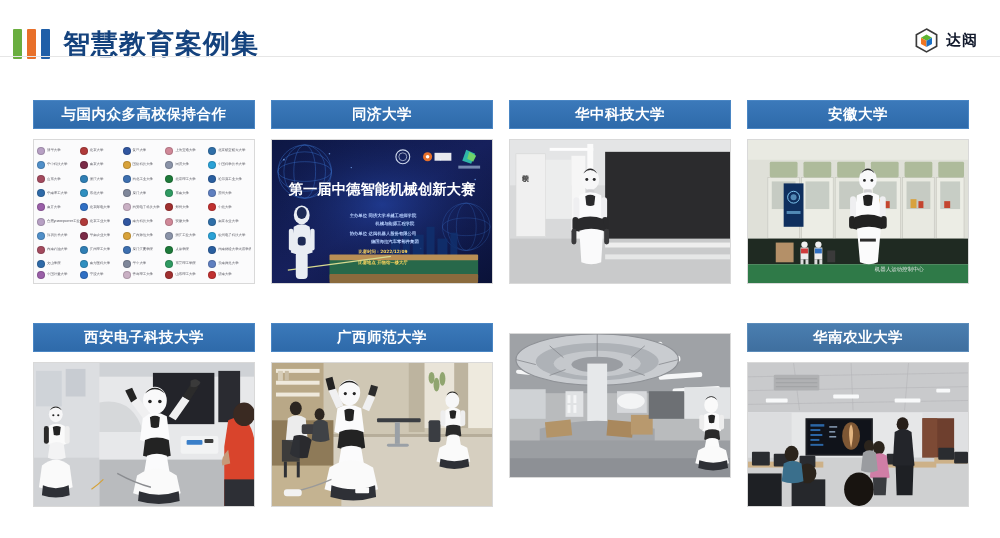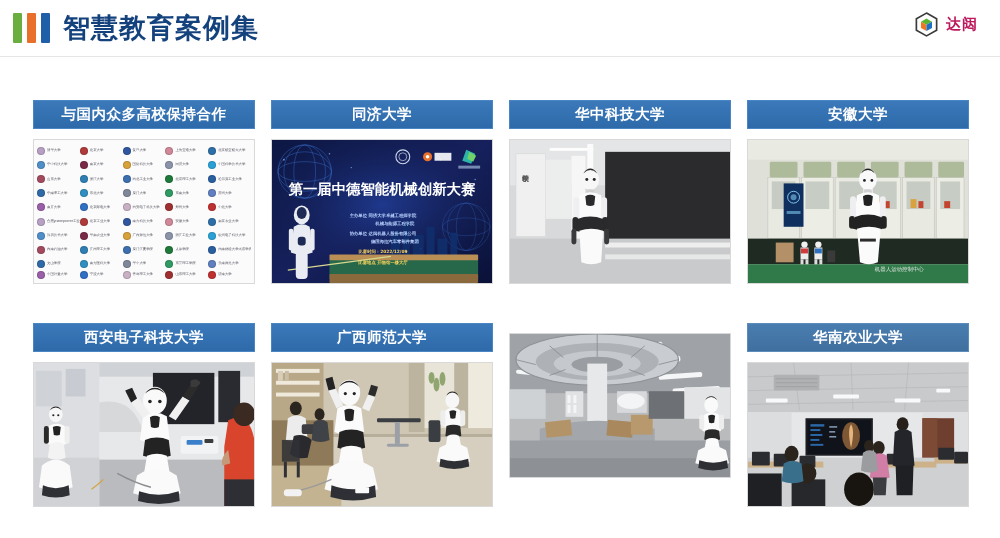--- a/index.html
+++ b/index.html
@@ -5,21 +5,21 @@
   * { box-sizing: border-box; margin: 0; padding: 0; }
   html, body {
     width: 1000px; height: 538px;
     background: #ffffff;
     font-family: "Liberation Sans", "DejaVu Sans", sans-serif;
     overflow: hidden;
   }
 
   
   .page-header {
-    position: absolute; left: 0; top: 0;
+    position: absolute; left: 0; top: 16px;
     width: 1000px; height: 56px;
     display: flex; align-items: center;
   }
   .brand-bars {
     display: flex; gap: 5px; margin-left: 13px;
   }
   .brand-bars span {
     display: block; width: 9px; height: 30px; border-radius: 1px;
   }
   .bar-green  { background: #6aae3f; }
@@ -35,21 +35,21 @@
     line-height: 1;
     white-space: nowrap;
   }
 
   .header-logo {
     position: absolute; right: 22px; top: 11px;
     display: flex; align-items: center; gap: 6px;
   }
   .hex-logo { width: 27px; height: 27px; display: block; }
   .logo-text {
-    font-size: 15px; font-weight: bold; color: #be185d;
+    font-size: 15px; font-weight: bold; color: #0f172a;
     letter-spacing: 1px; white-space: nowrap;
   }
 
   .header-rule {
     position: absolute; left: 0; top: 56px;
     width: 1000px; height: 1px; background: #e6e6e6;
   }
 
   
   .case-grid {

